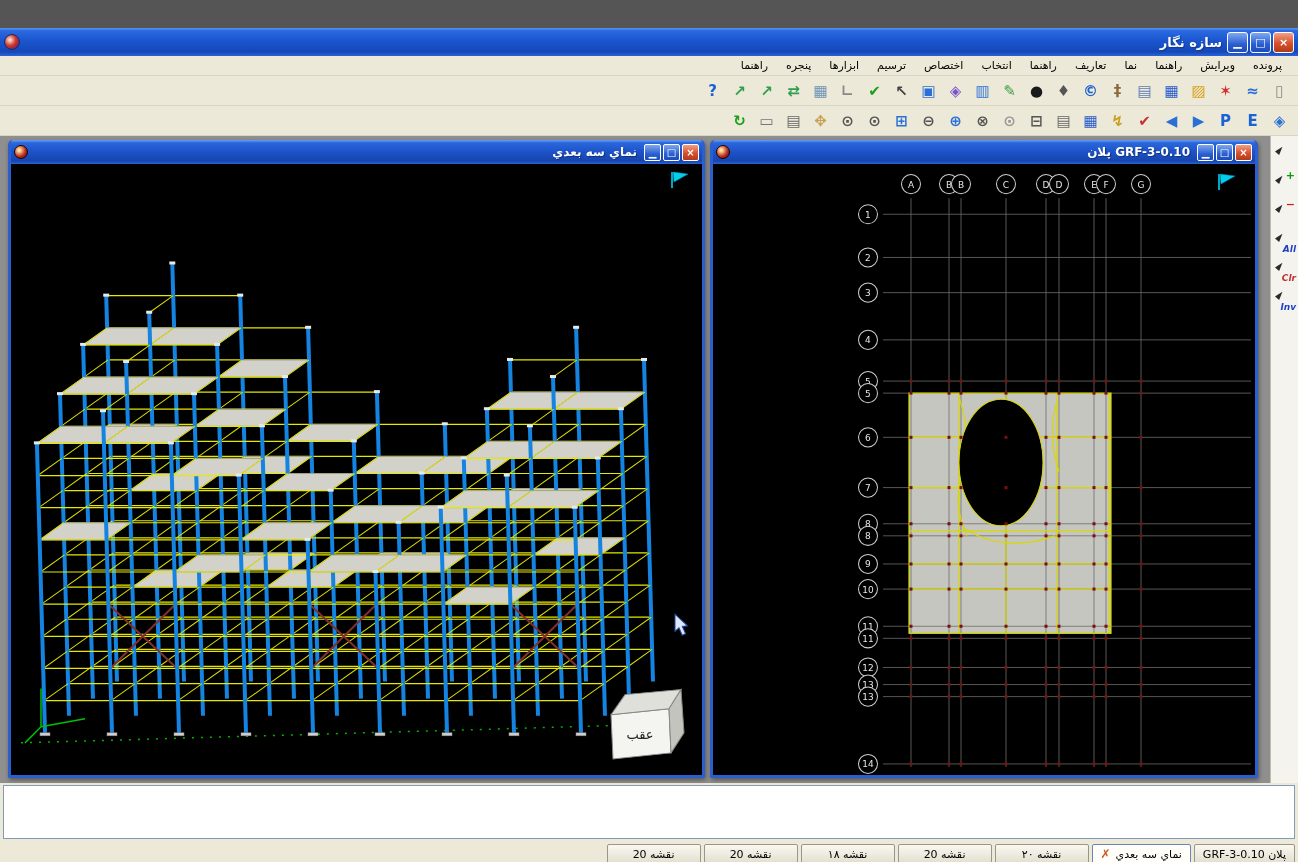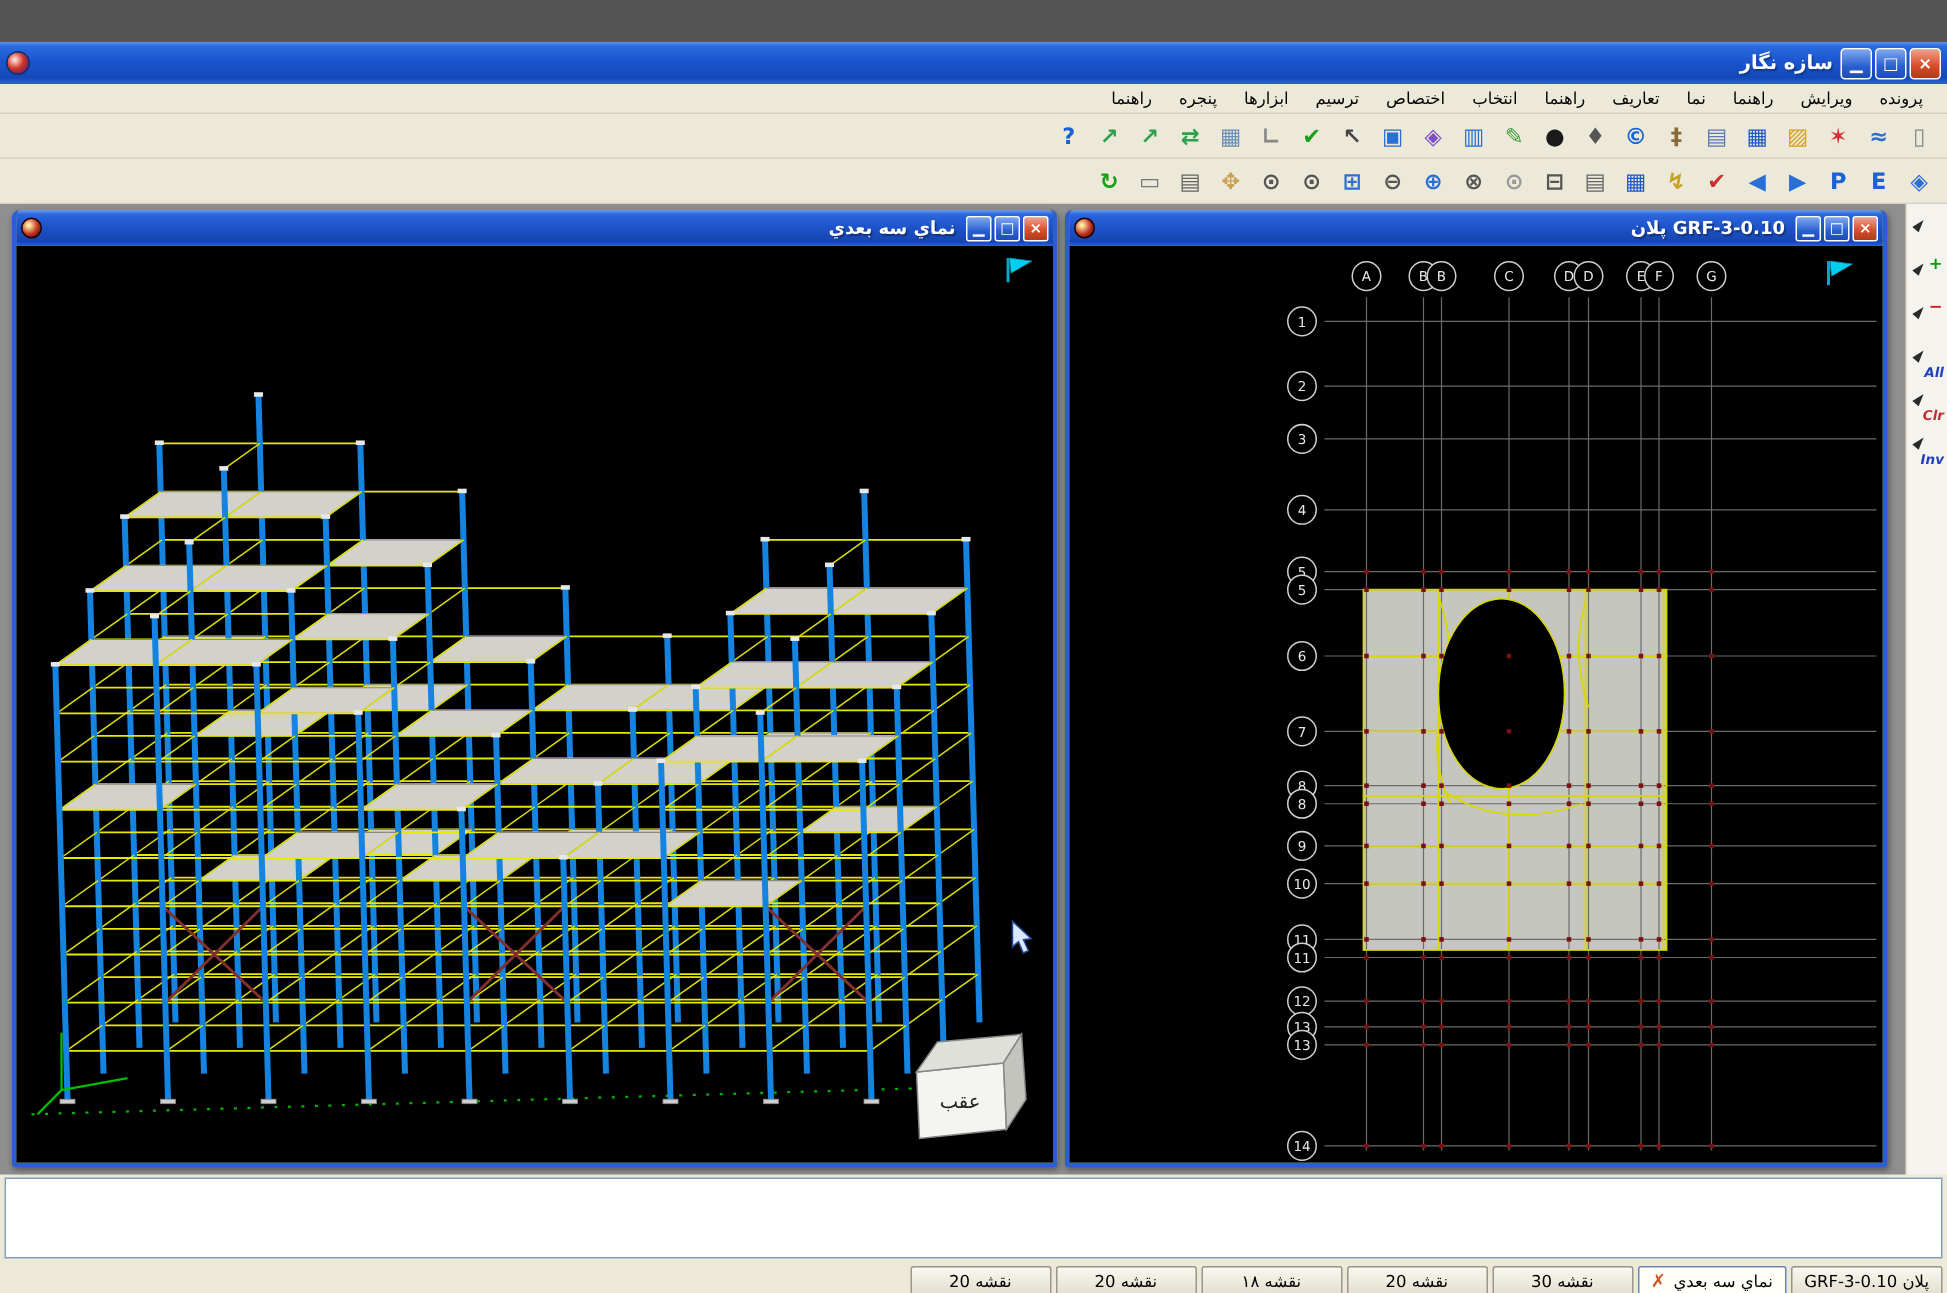--- a/index.html
+++ b/index.html
@@ -1256,21 +1256,21 @@
         <span class="tab-label">پلان  GRF-3-0.10</span>
 
       </div>
 
       <div class="tab active">
         <span class="tab-label">نماي سه بعدي</span>
         <span class="tab-close">✗</span>
       </div>
 
       <div class="tab">
-        <span class="tab-label">نقشه 30</span>
+        <span class="tab-label">نقشه ۲۰</span>
 
       </div>
 
       <div class="tab">
         <span class="tab-label">نقشه 20</span>
 
       </div>
 
       <div class="tab">
         <span class="tab-label">نقشه ۱۸</span>

